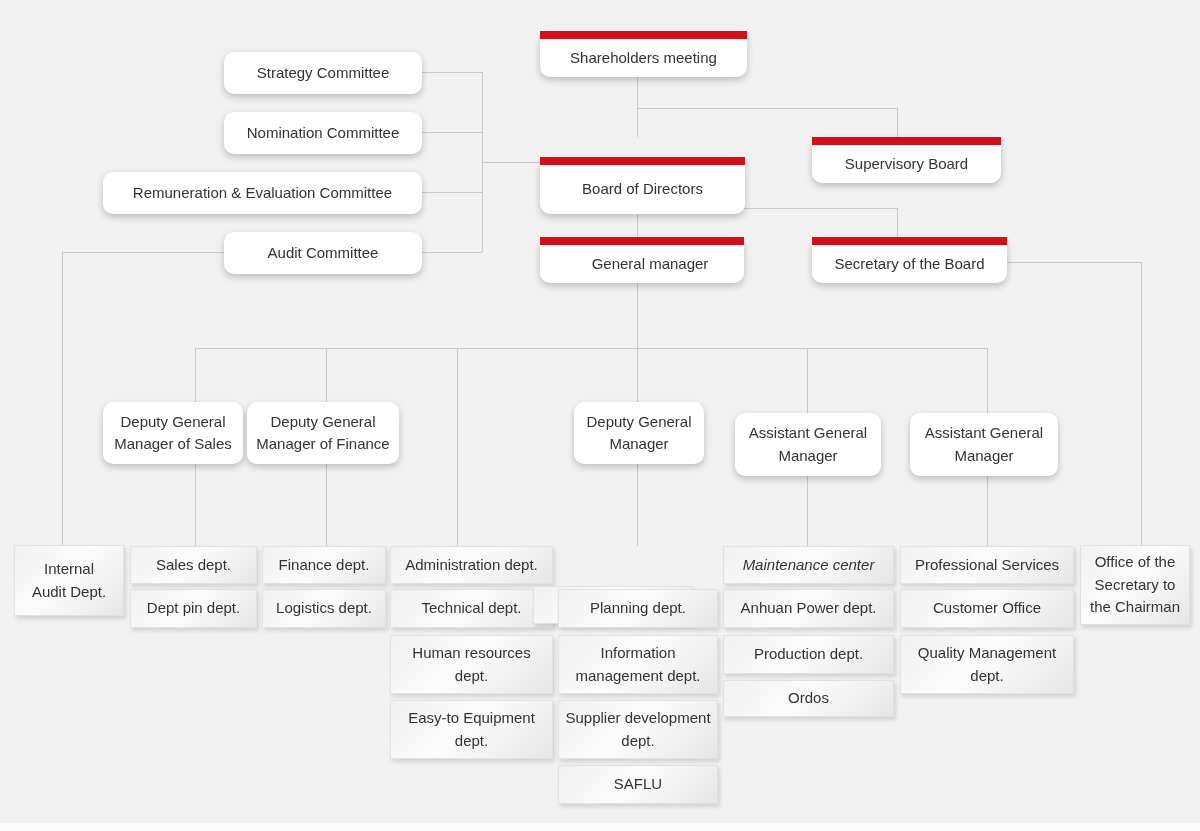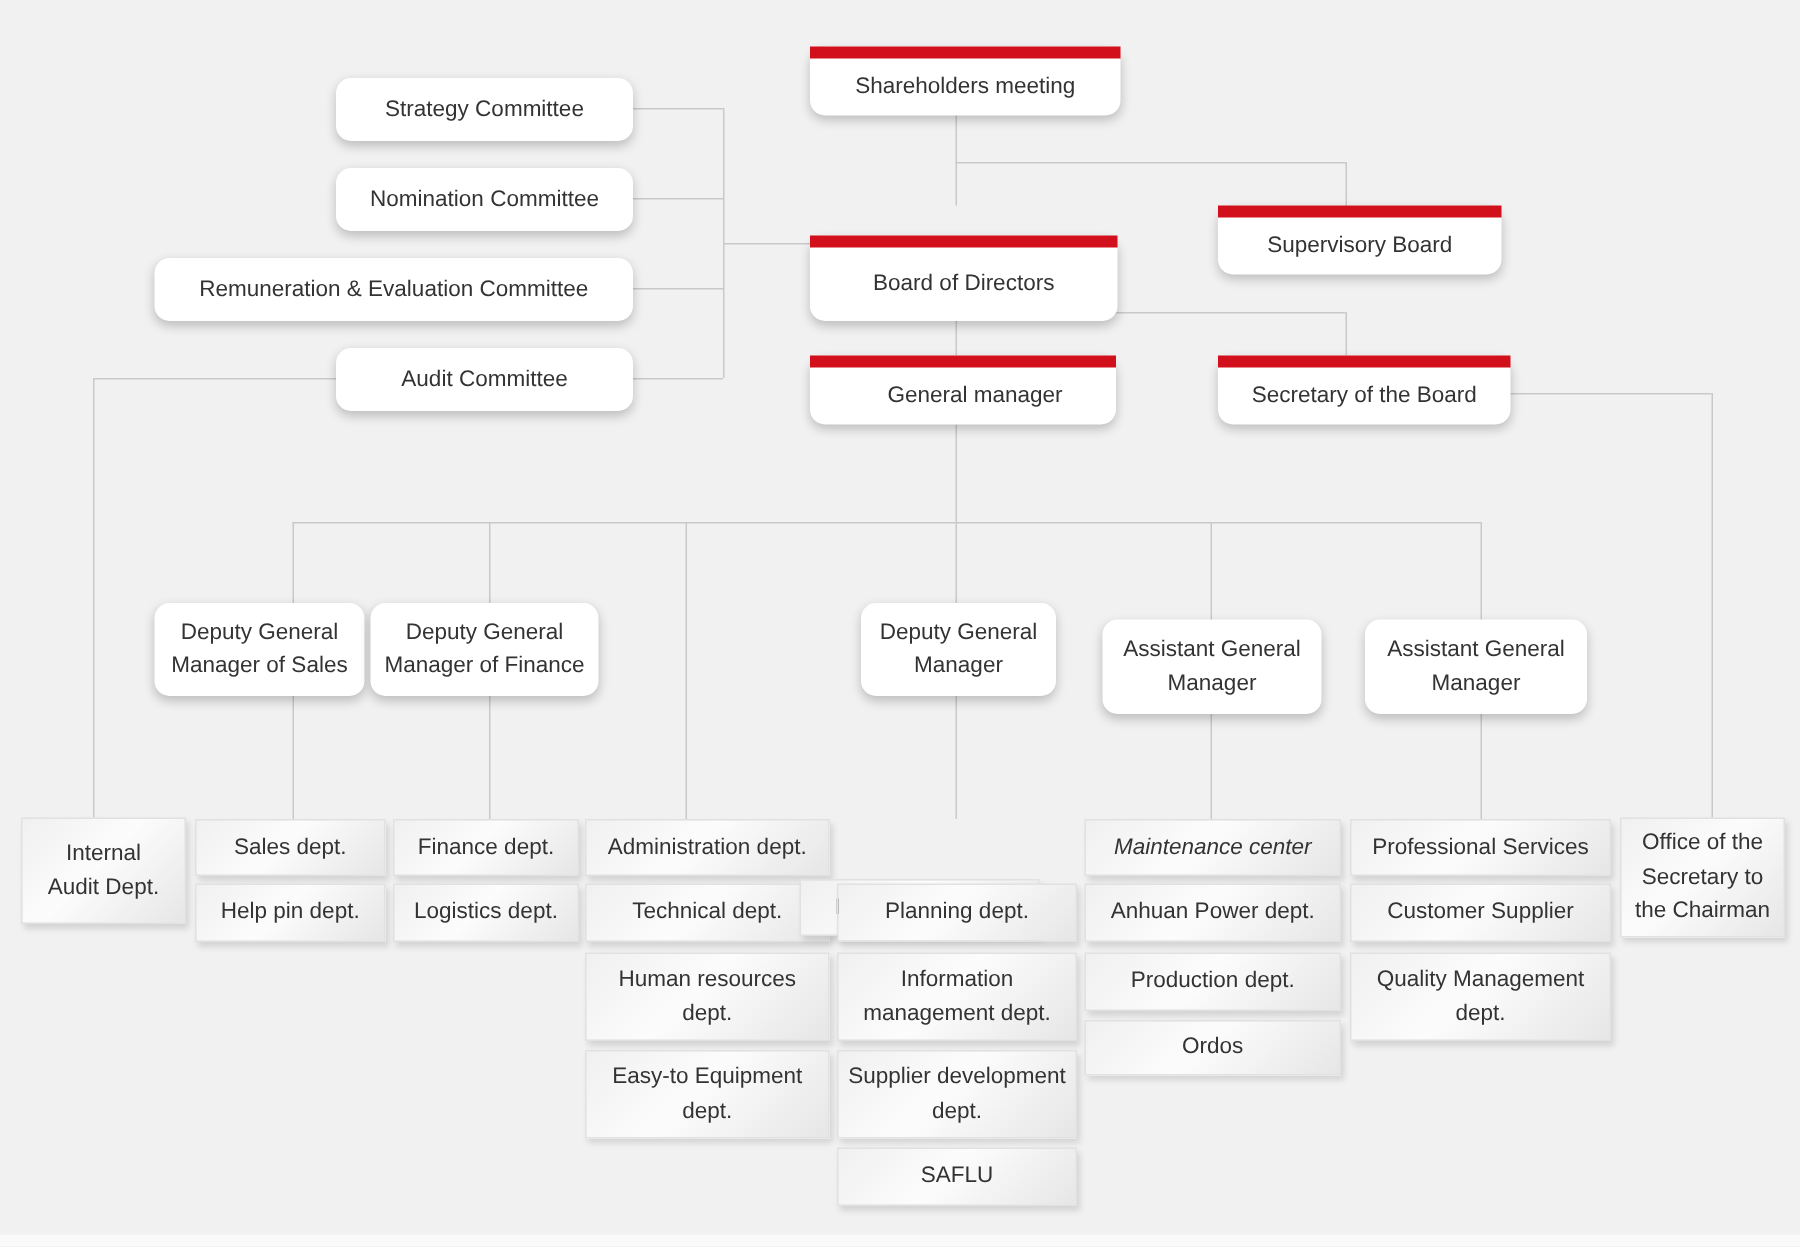--- a/index.html
+++ b/index.html
@@ -112,21 +112,21 @@
 
   <div class="node" style="left:103px; top:402px; width:140px; height:62px; padding:0 6px;">Deputy General Manager of Sales</div>
   <div class="node" style="left:247px; top:402px; width:152px; height:62px; padding:0 5px;">Deputy General Manager of Finance</div>
   <div class="node" style="left:574px; top:402px; width:130px; height:62px; padding:0 5px;">Deputy General Manager</div>
   <div class="node" style="left:735px; top:413px; width:146px; height:63px; padding:0 6px;">Assistant General Manager</div>
   <div class="node" style="left:910px; top:413px; width:148px; height:63px; padding:0 6px;">Assistant General Manager</div>
 
   <div class="dept" style="left:14px; top:545px; width:110px; height:71px; padding:0 14px;">Internal Audit Dept.</div>
 
   <div class="dept" style="left:130px; top:546px; width:127px; height:38px;">Sales dept.</div>
-  <div class="dept" style="left:130px; top:589px; width:127px; height:39px;">Help pin dept.</div>
+  <div class="dept" style="left:130px; top:589px; width:127px; height:39px;">Dept pin dept.</div>
 
   <div class="dept" style="left:262px; top:546px; width:124px; height:38px;">Finance dept.</div>
   <div class="dept" style="left:262px; top:589px; width:124px; height:39px;">Logistics dept.</div>
 
   <div class="dept" style="left:390px; top:546px; width:163px; height:38px;">Administration dept.</div>
   <div class="dept" style="left:390px; top:589px; width:163px; height:39px;">Technical dept.</div>
   <div class="dept" style="left:390px; top:635px; width:163px; height:59px; padding:0 6px;">Human resources dept.</div>
   <div class="dept" style="left:390px; top:700px; width:163px; height:59px; padding:0 6px;">Easy-to Equipment dept.</div>
 
   <div class="dept" style="left:533px; top:546px; width:160px; height:38px;margin-top:40px;">Purchasing dept.</div>
@@ -134,19 +134,19 @@
   <div class="dept" style="left:558px; top:635px; width:160px; height:59px; padding:0 6px;">Information management dept.</div>
   <div class="dept" style="left:558px; top:700px; width:160px; height:59px; padding:0 6px;">Supplier development dept.</div>
   <div class="dept" style="left:558px; top:765px; width:160px; height:39px;">SAFLU</div>
 
   <div class="dept" style="left:723px; top:546px; width:171px; height:38px;font-style:italic;">Maintenance center</div>
   <div class="dept" style="left:723px; top:589px; width:171px; height:39px;">Anhuan Power dept.</div>
   <div class="dept" style="left:723px; top:635px; width:171px; height:39px;">Production dept.</div>
   <div class="dept" style="left:723px; top:680px; width:171px; height:37px;">Ordos</div>
 
   <div class="dept" style="left:900px; top:546px; width:174px; height:38px;">Professional Services</div>
-  <div class="dept" style="left:900px; top:589px; width:174px; height:39px;">Customer Supplier</div>
+  <div class="dept" style="left:900px; top:589px; width:174px; height:39px;">Customer Office</div>
   <div class="dept" style="left:900px; top:635px; width:174px; height:59px; padding:0 6px;">Quality Management dept.</div>
 
   <div class="dept" style="left:1080px; top:545px; width:110px; height:80px; padding:16px 6px;">Office of the Secretary to the Chairman</div>
 
   <div class="bottom-strip" style="top:823px; height:8px;"></div>
 </div>
 
 </body></html>

